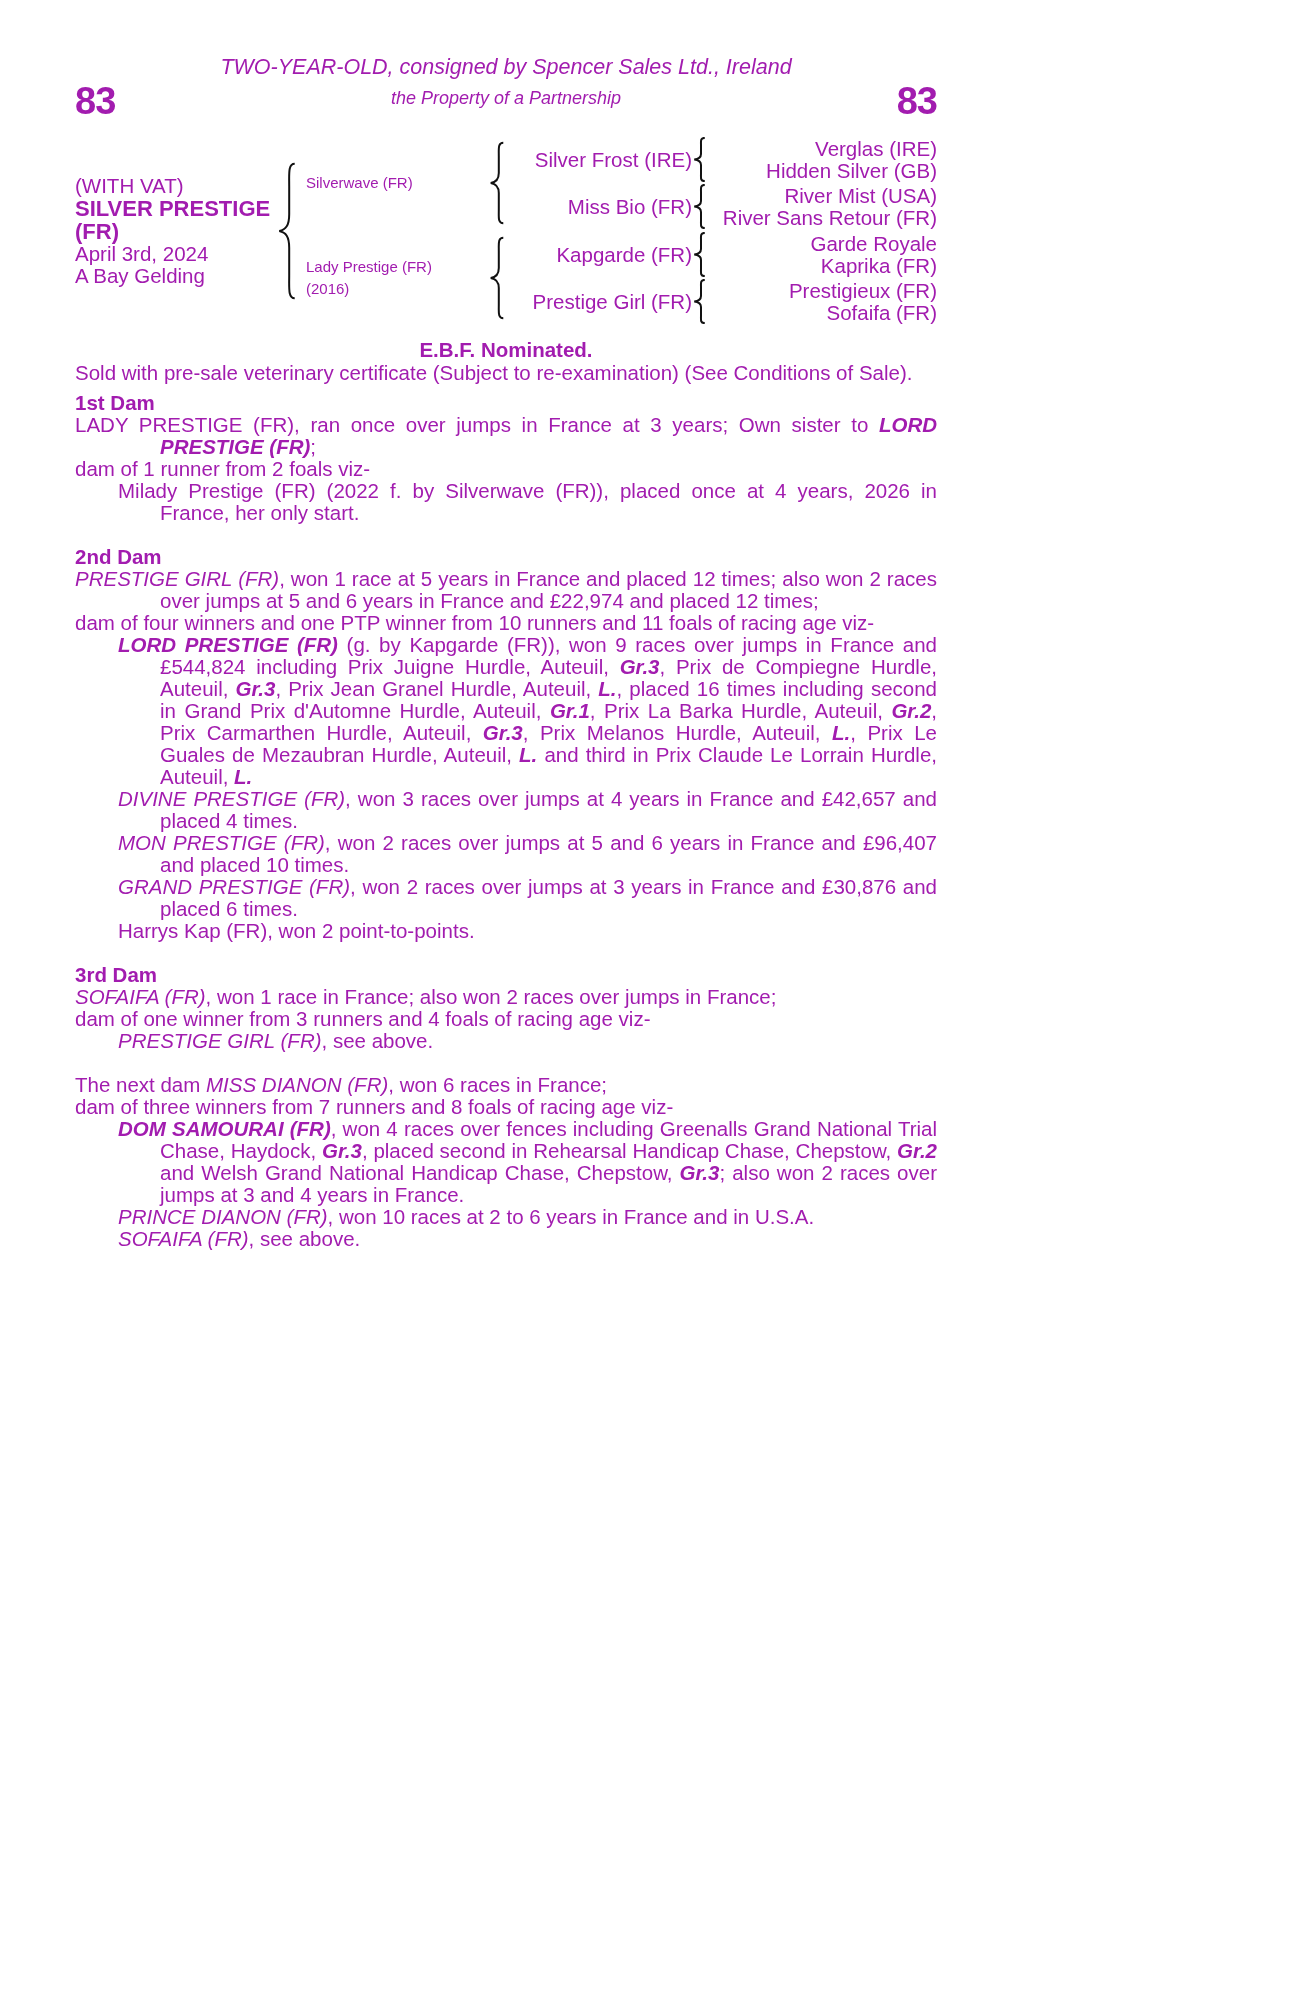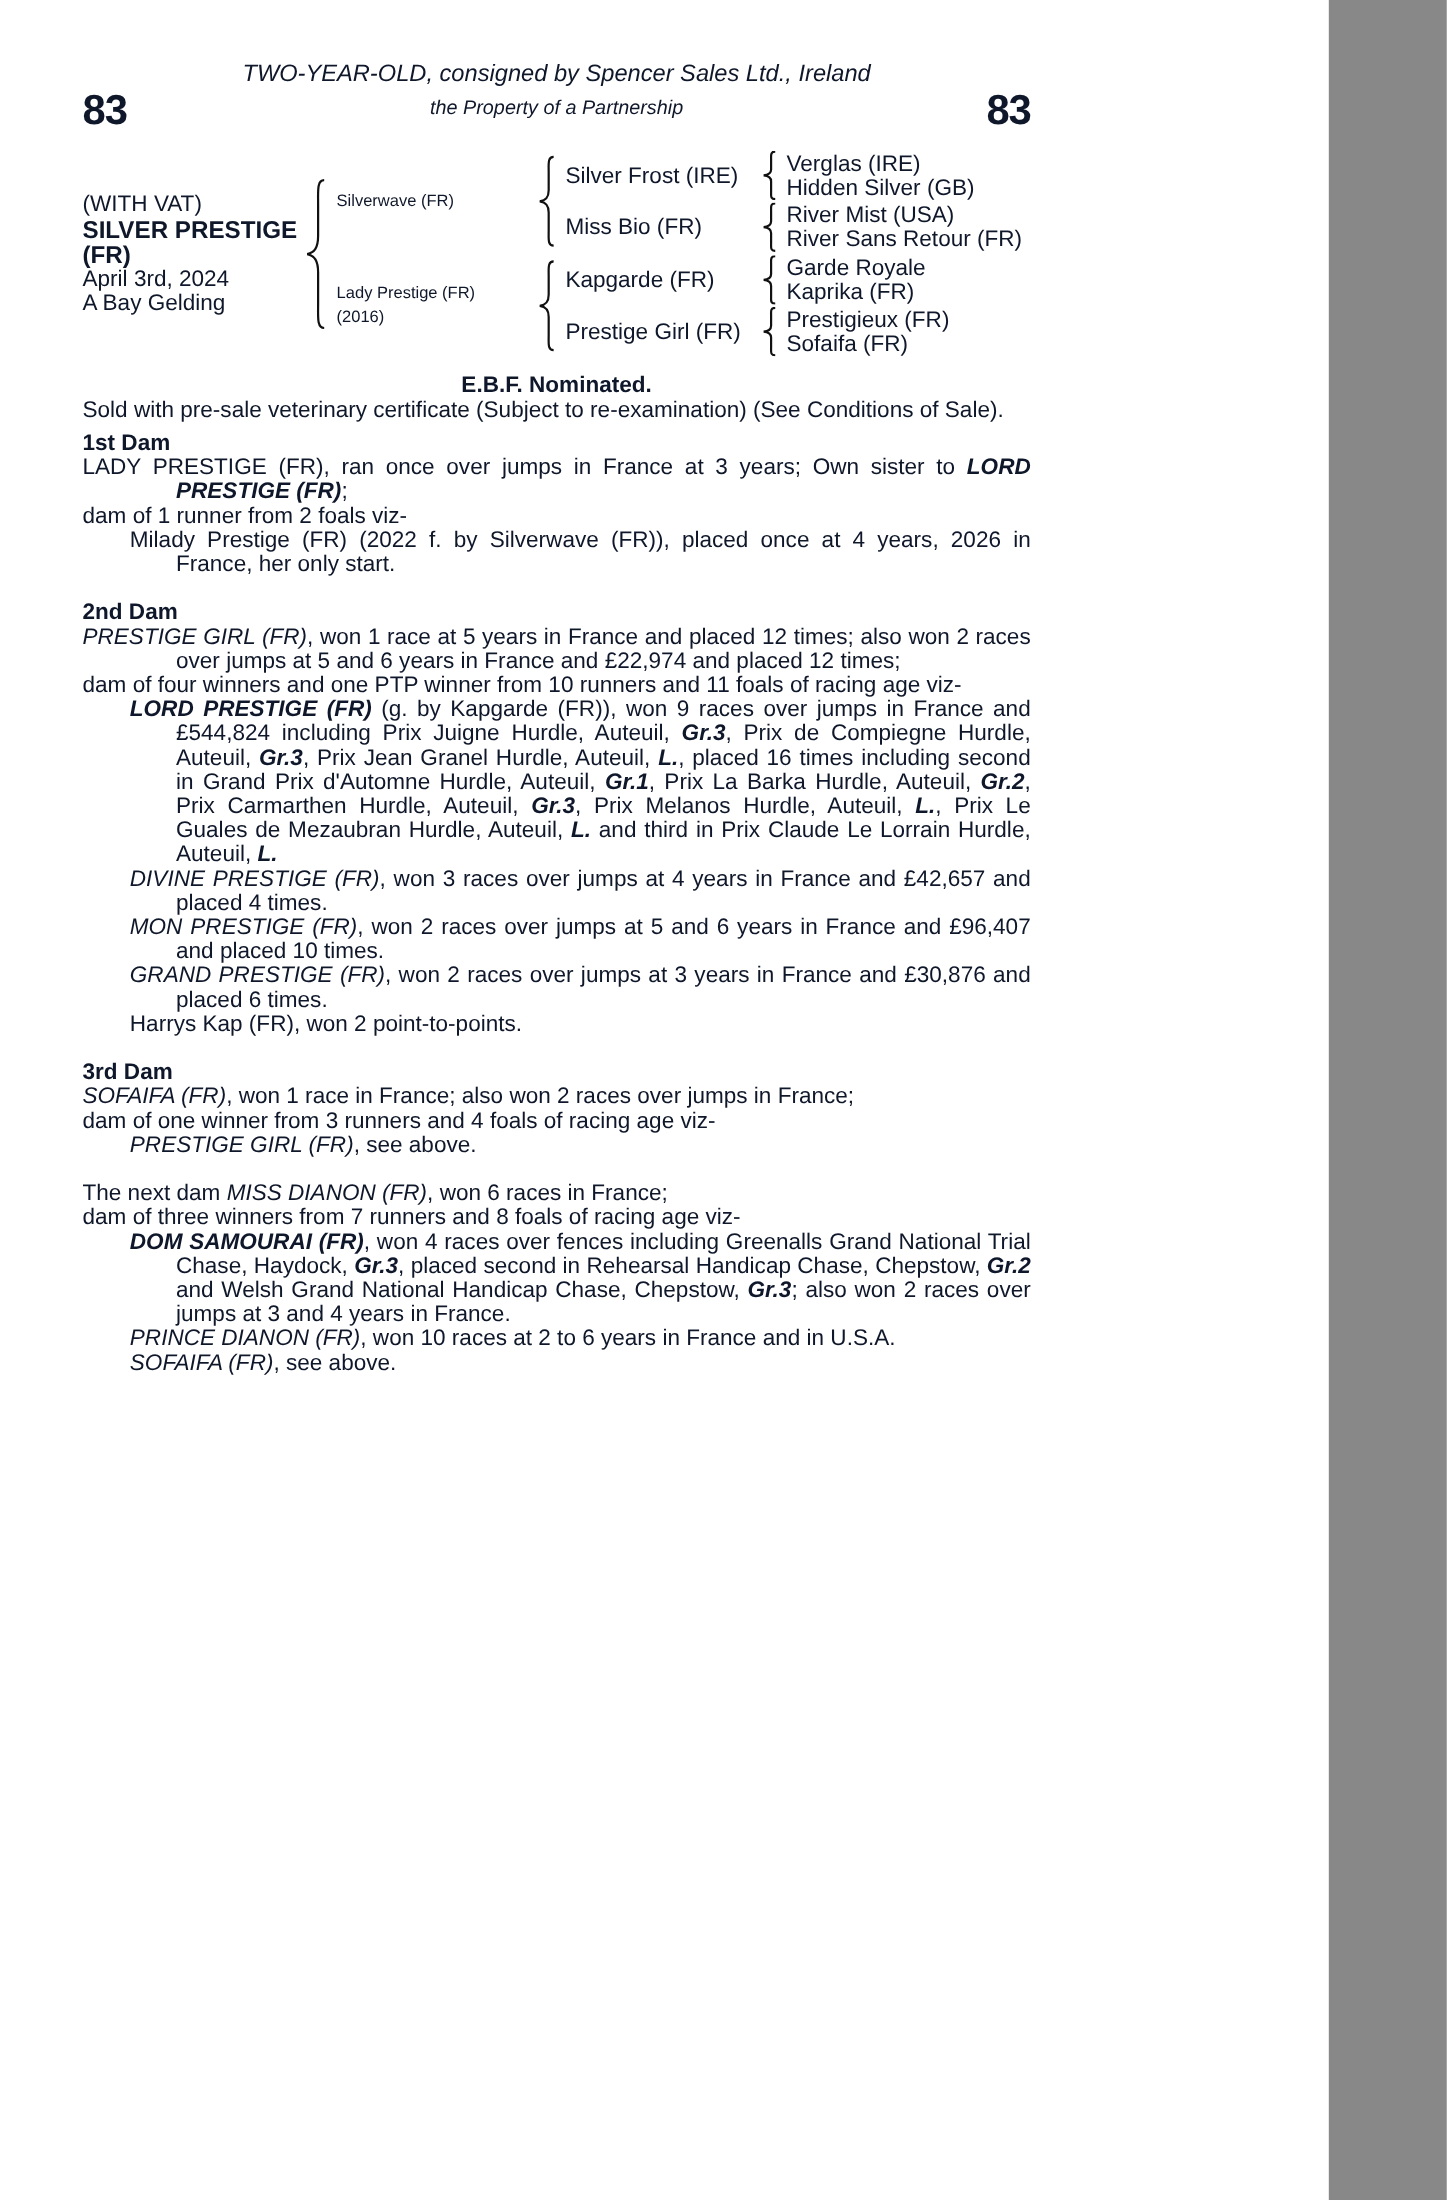--- a/index.html
+++ b/index.html
@@ -1,21 +1,21 @@
 <!DOCTYPE html>
 <html><head>
 <meta charset="utf-8">
 <style>
   html,body{margin:0;padding:0;background:#888;}
   .page{
     position:relative;
-    width:1208px;height:2000px;
+    width:1315px;height:2000px;
     background:#ffffff;
     font-family:"Liberation Sans","DejaVu Sans",sans-serif;
-    color:#0f172a;
+    color:#a21caf;
     box-sizing:border-box;
     padding:55px 378px 0 75px;
     overflow:hidden;
   }
   .content{width:862px;}
   .consignor-line{
     text-align:center;font-style:italic;font-size:21.5px;line-height:24px;
   }
   .lot-row{position:relative;height:40px;margin-top:2px;}
   .lot-num{font-weight:bold;font-size:38px;line-height:40px;letter-spacing:-1px;}
@@ -25,21 +25,21 @@
     position:absolute;left:0;right:0;top:7px;
     text-align:center;font-style:italic;font-size:18px;
   }
   
   .pedigree{display:flex;align-items:center;margin-top:16px;}
   .subject-col{width:212px;align-self:center;font-size:20.5px;line-height:22px;}
   .subject-name{font-weight:bold;font-size:22px;line-height:23px;}
   .gen-col{display:flex;flex-direction:column;}
   .g1-group{display:flex;align-items:center;}
   .g1-group + .g1-group{margin-top:3px;}
-  .g2-group{display:flex;align-items:center;}
+  .g2-group{display:flex;align-items:center;text-align:right;}
   .g2-group + .g2-group{margin-top:2px;}
   .g1-name{width:182px;font-size:15px;line-height:22px;}
   .g2-name{width:178px;font-size:20.5px;line-height:22px;}
   .g3-col{width:222px;font-size:20.5px;line-height:21.5px;}
   .brace{flex:none;margin-right:8px;}
   .brace-big{width:22px;height:140px;}
   .brace-mid{width:18px;height:84px;}
   .brace-small{width:15px;height:45px;}
   
   .ebf-line{text-align:center;font-weight:bold;font-size:20.5px;margin-top:14px;line-height:23px;}

